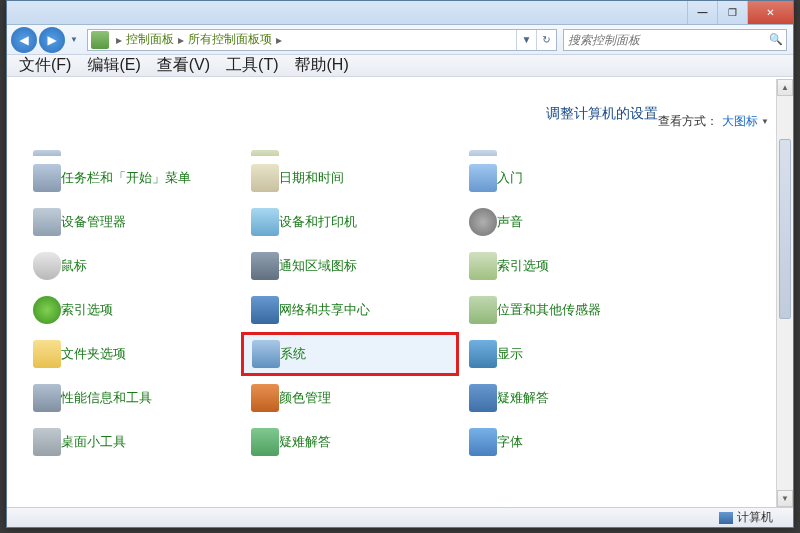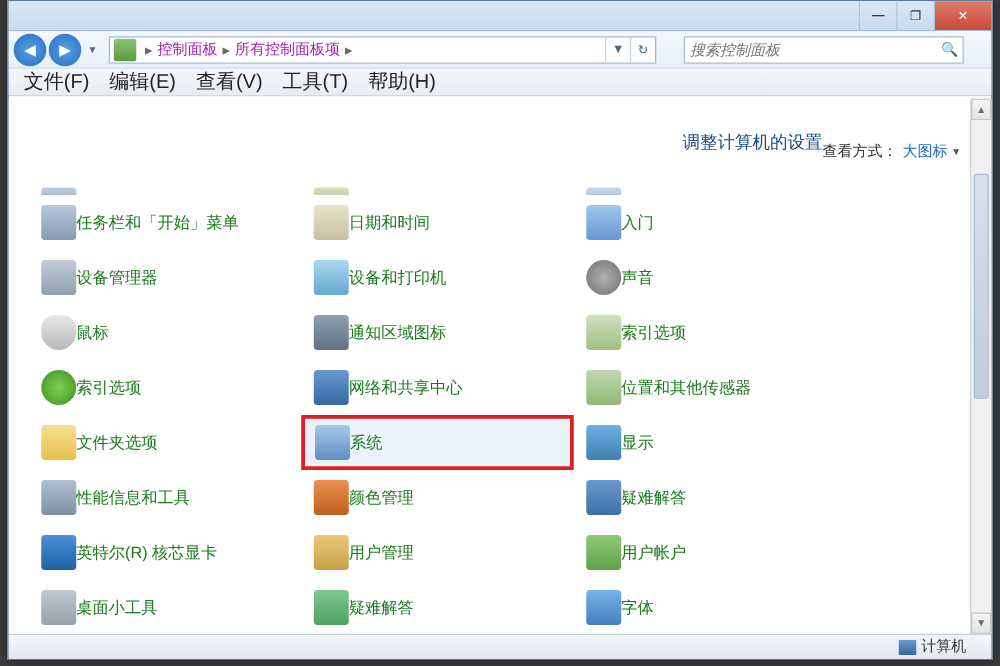--- a/index.html
+++ b/index.html
@@ -12,23 +12,23 @@
   .winbtn.max { }
   .winbtn.close { width: 46px; background: linear-gradient(#e07a6a,#c94a38); color: #fff; }
   
   .navbar { height: 30px; background: linear-gradient(#f4f8fc,#e8eff8); display: flex; align-items: center; border-bottom: 1px solid #c8d4e4; }
   .navbtn { width: 26px; height: 26px; border-radius: 50%; background: radial-gradient(#56a0e8,#2a6db8); margin-left: 4px; display: flex; align-items: center; justify-content: center; color: #fff; font-size: 12px; }
   .navbtn.fwd { margin-left: 2px; }
   .navdrop { width: 14px; height: 14px; margin-left: 2px; color: #4a6a8a; font-size: 8px; display: flex; align-items: center; justify-content: center; }
   .addrbar { flex: 1; height: 22px; margin-left: 6px; background: #fff; border: 1px solid #a8b8cc; display: flex; align-items: center; font-size: 12px; }
   .addr-icon { width: 18px; height: 18px; margin: 0 3px; background: linear-gradient(#8ec278,#5a9a42); border-radius: 2px; }
   .addr-sep { padding: 0 4px; color: #666; }
-  .addr-part { color: #a21caf; }
+  .addr-part { color: #4d7c0f; }
   .addr-refresh { width: 20px; display: flex; align-items: center; justify-content: center; color: #4a6a8a; border-left: 1px solid #c8d4e4; height: 100%; font-size: 10px; }
-  .searchbox { width: 224px; height: 22px; margin: 0 22px; border: 1px solid #a8b8cc; background: #fff; display: flex; align-items: center; }
+  .searchbox { width: 224px; height: 22px; margin: 0 6px; border: 1px solid #a8b8cc; background: #fff; display: flex; align-items: center; }
   .searchbox input { border: none; flex: 1; font-size: 12px; padding: 0 4px; color: #888; font-style: italic; outline: none; }
   .searchbox .sicon { width: 20px; color: #6a8ab0; display: flex; align-items: center; justify-content: center; font-size: 11px;}
   
   .menubar { height: 22px; background: linear-gradient(#f4f6f9,#e8ecf2); border-bottom: 1px solid #d0d8e4; display: flex; align-items: center; padding-left: 4px; }
   .menuitem { font-size: 16px; padding: 2px 8px; color: #222; }
   
   .content { position: absolute; top: 78px; left: 0; right: 0; bottom: 20px; background: #fff; overflow: hidden; }
   .content-head { display: flex; justify-content: flex-end; align-items: center; padding: 18px 24px 8px 24px; }
   .content-title { font-size: 14px; color: #1a4a8a; }
   .viewmode { font-size: 12px; color: #333; display: flex; align-items: center; margin-top: 16px; }
@@ -229,34 +229,20 @@
         <div class="cell">
             <div class="icon ic-color"></div>
             <span class="label">颜色管理</span>
           </div>
         <div class="cell">
             <div class="icon ic-trouble"></div>
             <span class="label">疑难解答</span>
           </div>
       </div>
 
-      <div class="row">
-        <div class="cell">
-            <div class="icon ic-intel"></div>
-            <span class="label">英特尔(R) 核芯显卡</span>
-          </div>
-        <div class="cell">
-            <div class="icon ic-usermgmt"></div>
-            <span class="label">用户管理</span>
-          </div>
-        <div class="cell">
-            <div class="icon ic-useracct"></div>
-            <span class="label">用户帐户</span>
-          </div>
-      </div>
 
       <div class="row">
         <div class="cell">
             <div class="icon ic-gadget"></div>
             <span class="label">桌面小工具</span>
           </div>
         <div class="cell">
             <div class="icon ic-autoplay"></div>
             <span class="label">疑难解答</span>
           </div>

